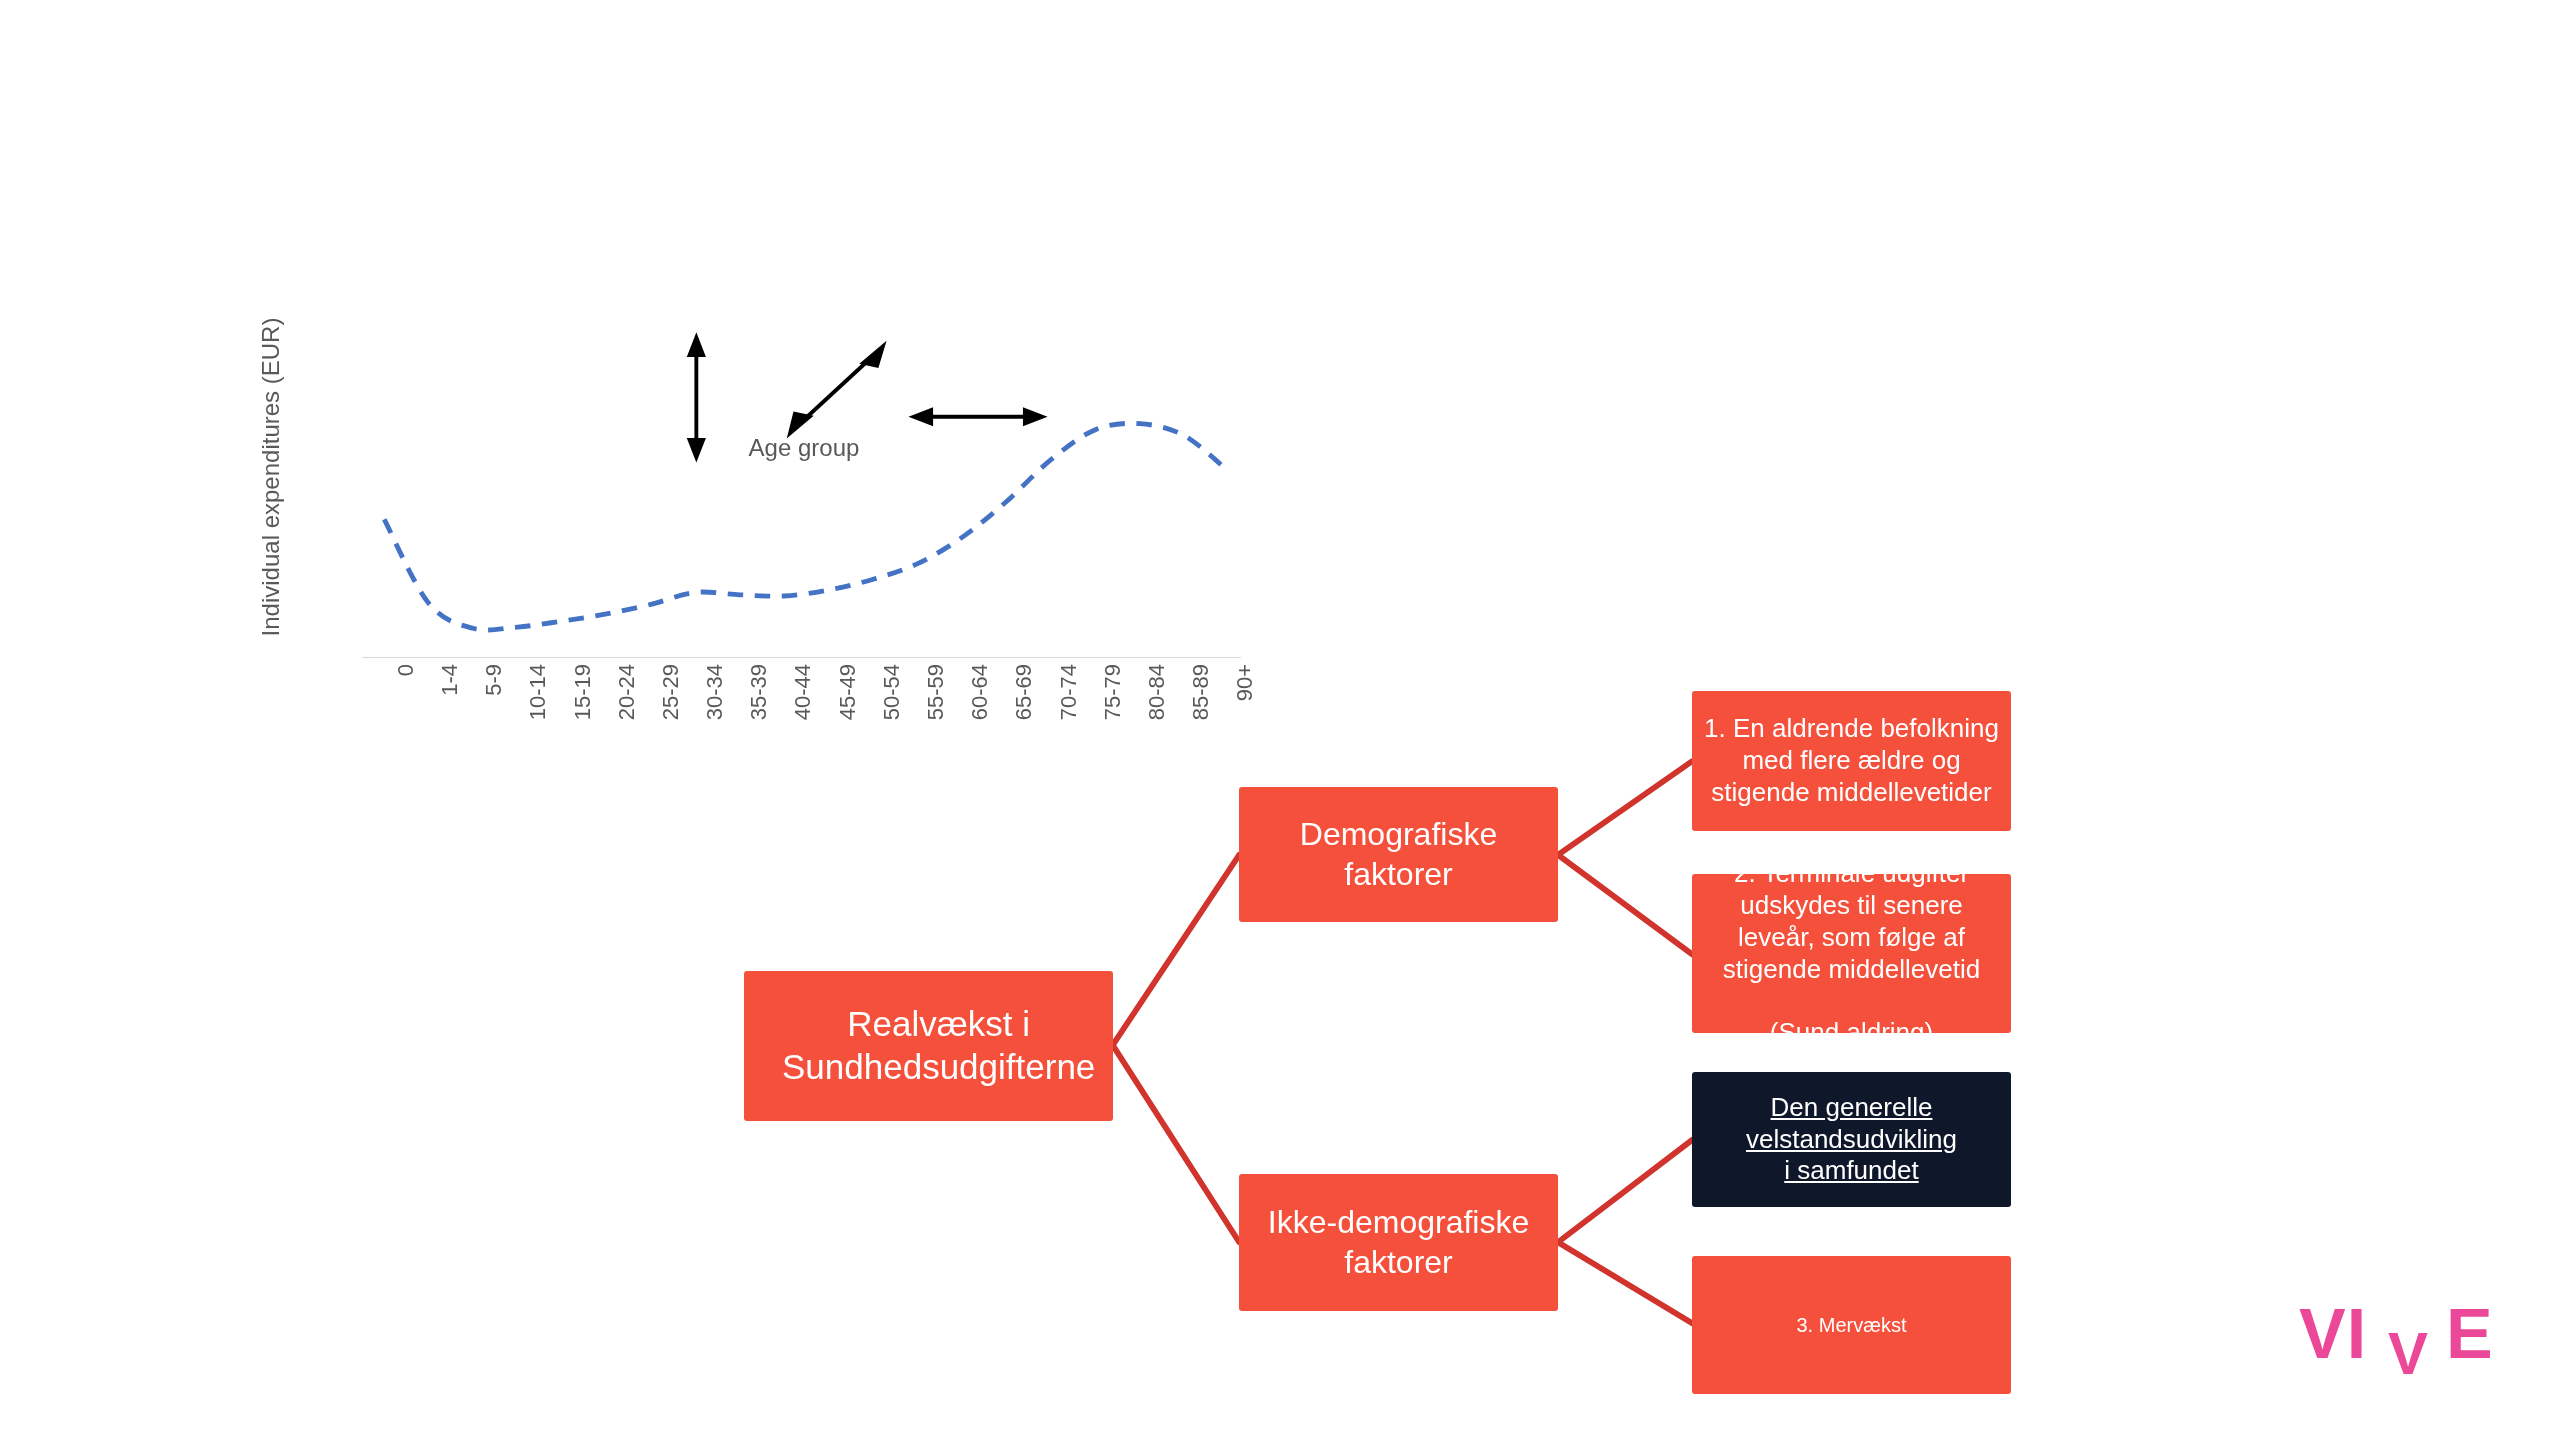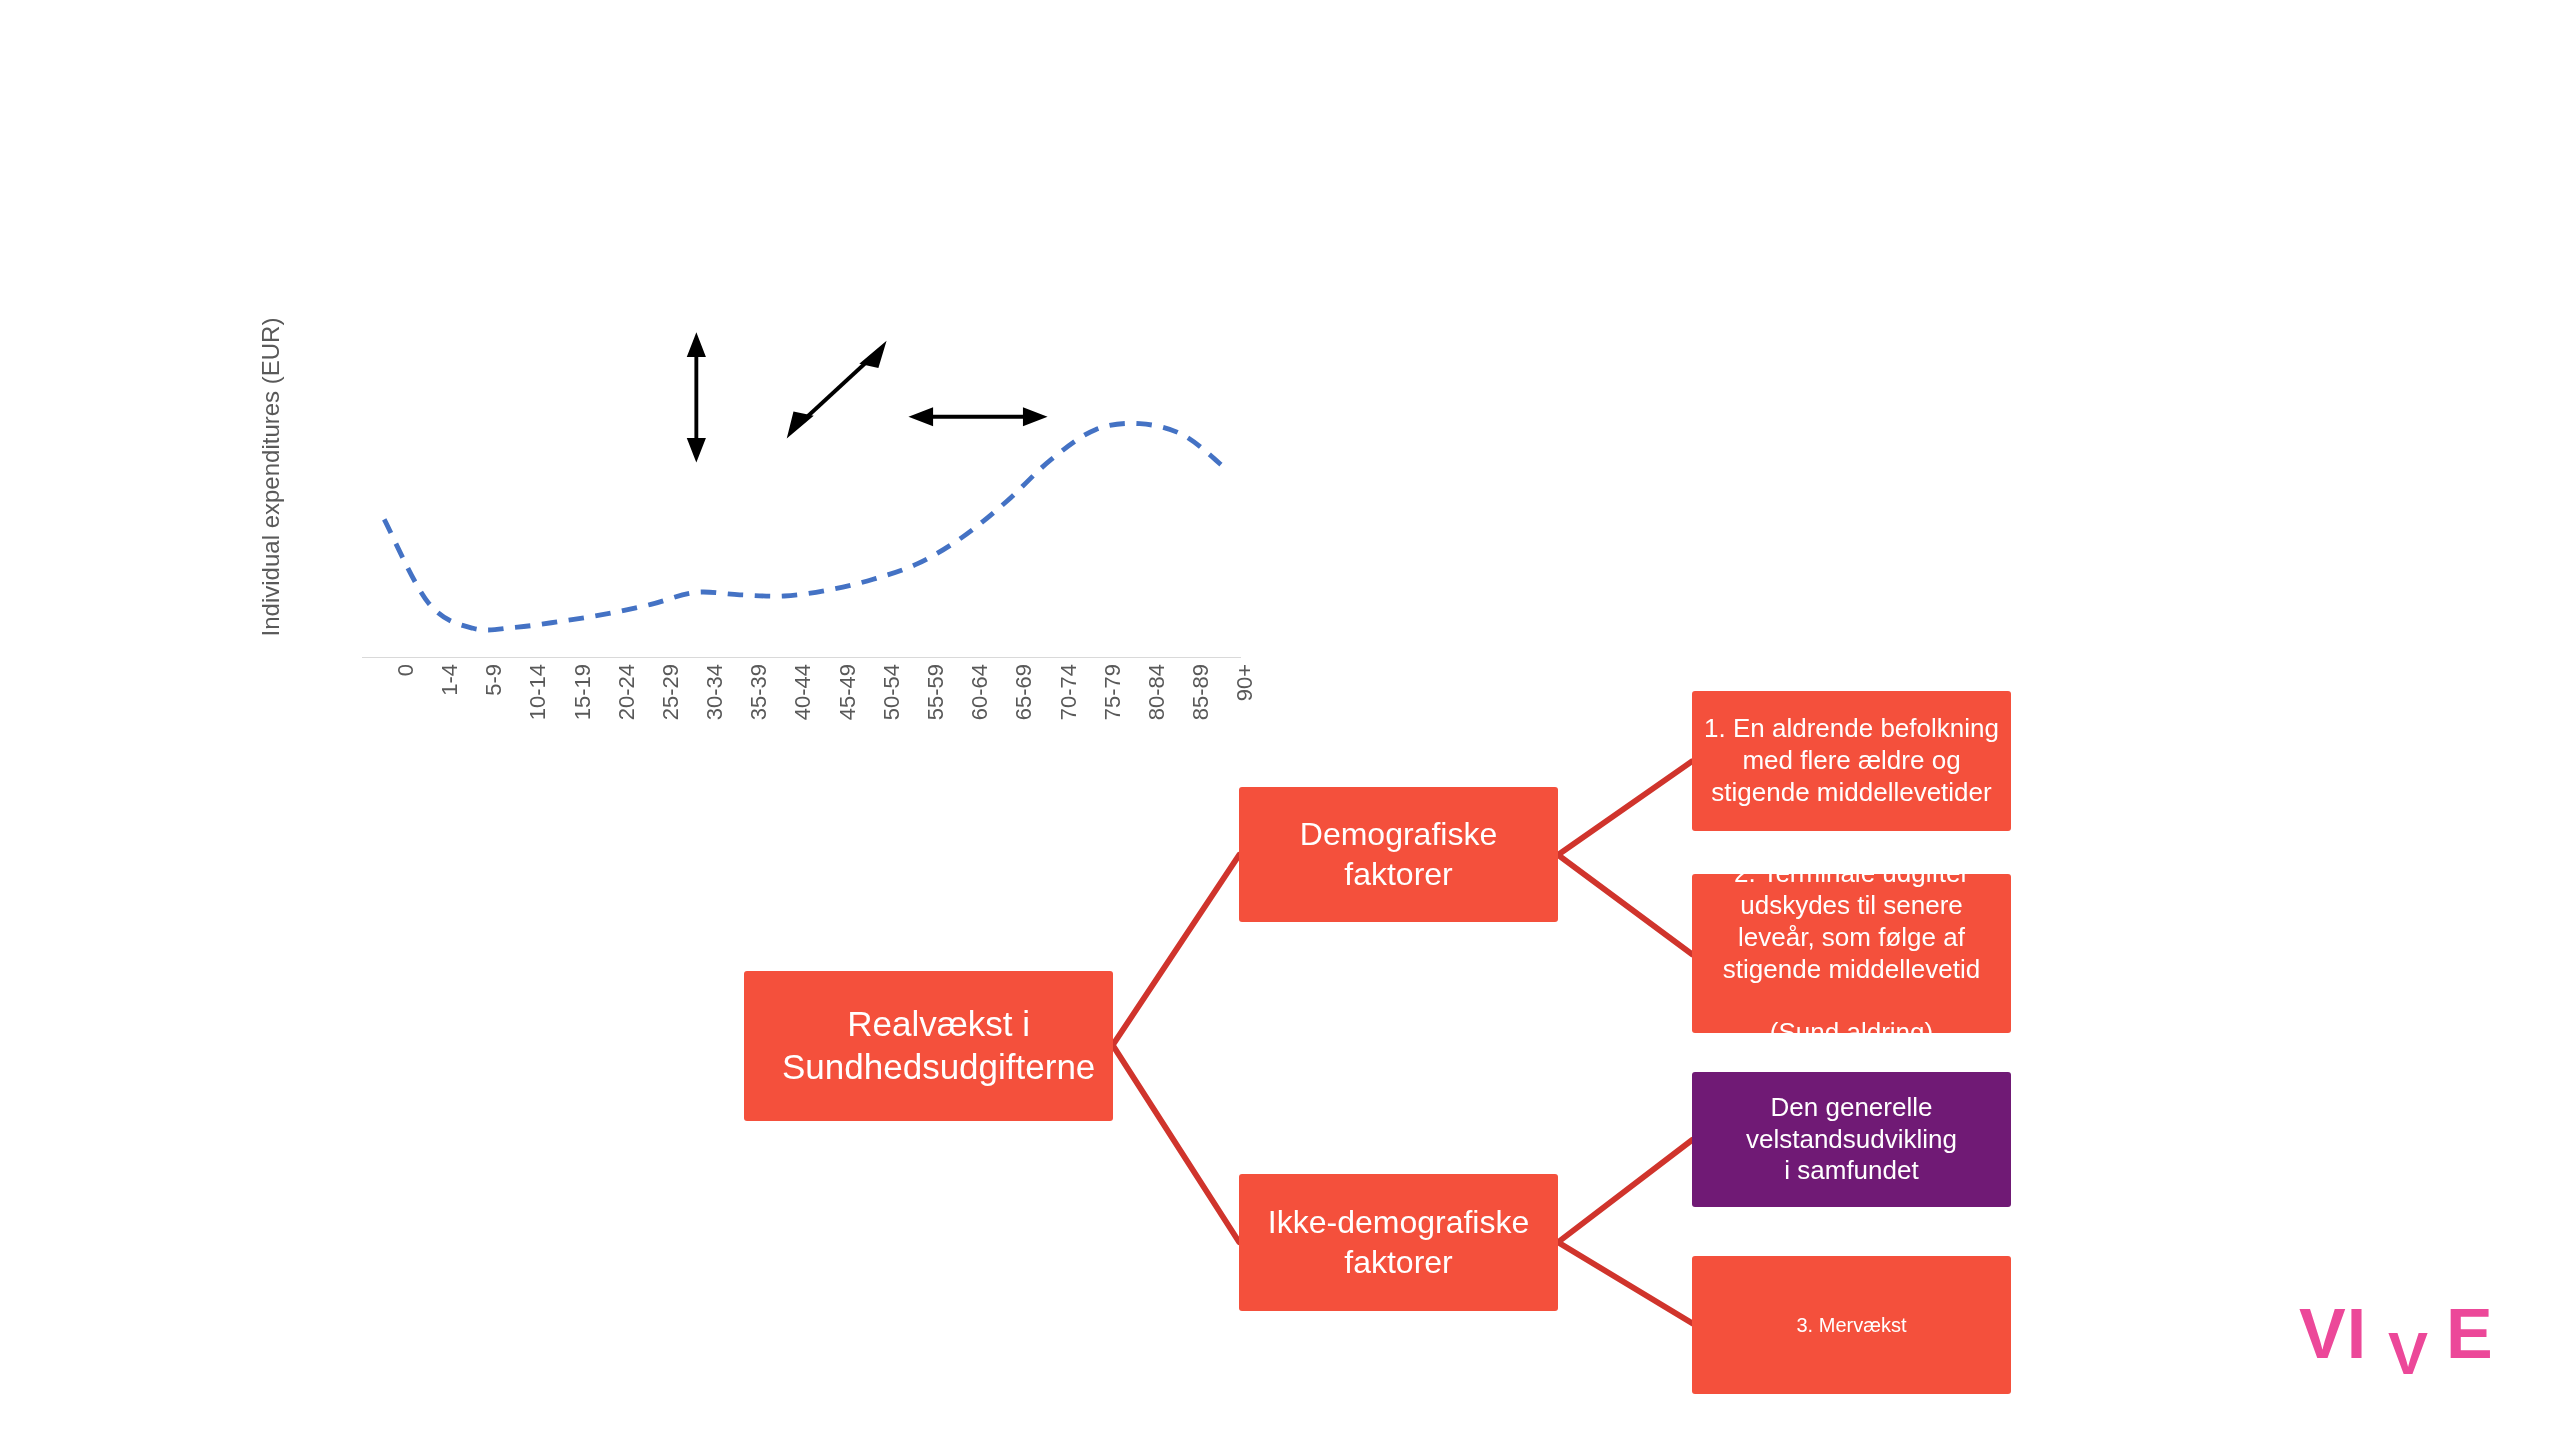--- a/index.html
+++ b/index.html
@@ -106,21 +106,21 @@
     display: flex;
     align-items: center;
     justify-content: center;
     text-align: center;
     color: #ffffff;
     box-sizing: border-box;
     padding: 5.8px 9.7px;
     line-height: 1.22;
   }
   .node.solid   { background: #f4503c; }
-  .node.pale    { background: #701a75; }
+  .node.pale    { background: #0f172a; text-decoration: underline; }
 
   #node-root {
     left: 744px;  top: 971px;  width: 369px;  height: 150px;
     font-size: 35px;
     padding-left: 30px;
   }
   #node-demo {
     left: 1239px; top: 787px;  width: 319px; height: 135px;
     font-size: 32px;
   }
@@ -213,20 +213,21 @@
       <span class="xtick" style="left: 561px;">55-59</span>
       <span class="xtick" style="left: 605px;">60-64</span>
       <span class="xtick" style="left: 649px;">65-69</span>
       <span class="xtick" style="left: 694px;">70-74</span>
       <span class="xtick" style="left: 738px;">75-79</span>
       <span class="xtick" style="left: 782px;">80-84</span>
       <span class="xtick" style="left: 826px;">85-89</span>
       <span class="xtick" style="left: 870px;">90+</span>
     </div>
 
+  <div id="x-axis-title">Age group</div>
 </div>
 
 <svg id="flow" viewBox="0 0 2667 1500">
   <g stroke="#d0342c" stroke-width="6" fill="none" stroke-linecap="round">
     <line x1="1152" y1="1082" x2="1283" y2="885"></line>
     <line x1="1152" y1="1082" x2="1283" y2="1286"></line>
     <line x1="1613" y1="885" x2="1752" y2="788"></line>
     <line x1="1613" y1="885" x2="1752" y2="988"></line>
     <line x1="1613" y1="1286" x2="1752" y2="1180"></line>
     <line x1="1613" y1="1286" x2="1752" y2="1370"></line>

